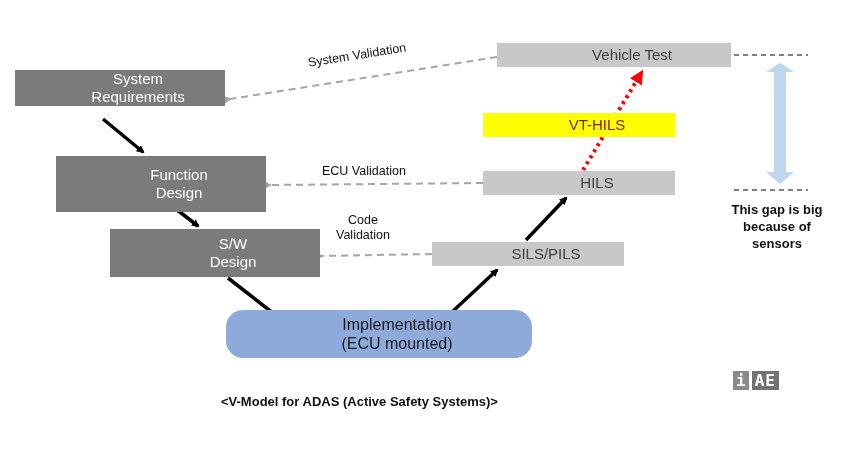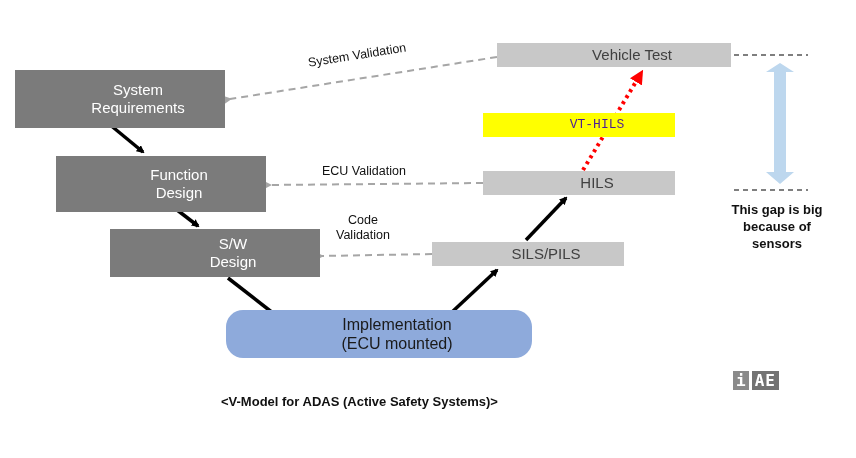--- a/index.html
+++ b/index.html
@@ -2,21 +2,21 @@
 <html><head>
 <meta charset="utf-8">
 <style>
   html, body { margin:0; padding:0; background:#ffffff; }
   body { width:856px; height:458px; position:relative; overflow:hidden;
          font-family:"Liberation Sans", sans-serif; }
   .box { position:absolute; display:flex; flex-direction:column; align-items:center;
          justify-content:center; text-align:center; line-height:1.2; box-sizing:border-box;padding-left:36px; }
   .dark { background:#7b7b7b; color:#ffffff; font-size:15px; }
   .light { background:#c8c8c8; color:#404040; font-size:15px; }
-  .yellow { background:#ffff00; color:#4c1d95; font-size:13px;font-family:Liberation Mono, monospace; }
+  .yellow { background:#ffff00; color:#7f1d1d; font-size:15px; }
   .blue { background:#8eaadb; color:#1a1a1a; font-size:16px; }
   .label { position:absolute; font-size:12.5px; color:#111; white-space:nowrap; line-height:1.2; text-align:center; }
   svg.overlay { position:absolute; left:0; top:0; }
   .caption { position:absolute; font-size:13px; font-weight:bold; color:#111; white-space:nowrap; }
   .note { position:absolute; font-size:13px; font-weight:bold; color:#111; text-align:center; line-height:1.3; }
   .logo { position:absolute; display:flex; align-items:center; }
   .logo span { display:inline-block; font-family:"DejaVu Sans Mono", monospace; font-weight:bold; font-size:16px; color:#fff; }
   .logo .i { background:#fff; color:#8a8a8a; padding:0 2px; }
   .logo .ae { background:#737373; padding:0 3px; letter-spacing:1px;text-align:center; }
 </style>
@@ -51,21 +51,21 @@
 
   <line x1="734" y1="55" x2="808" y2="55" stroke="#000" stroke-width="1.2" stroke-dasharray="5,4"></line>
   <line x1="734" y1="190" x2="808" y2="190" stroke="#000" stroke-width="1.2" stroke-dasharray="5,4"></line>
   <g>
     <rect x="774" y="72" width="12" height="100" fill="#bdd7ee"></rect>
     <path d="M766,72 L780,63 L794,72 z" fill="#bdd7ee"></path>
     <path d="M766,172 L780,184 L794,172 z" fill="#bdd7ee"></path>
   </g>
 </svg>
 
-<div class="box dark" style="left:15px; top:70px; width:210px; height:58px;justify-content:center;">
+<div class="box dark" style="left:15px; top:70px; width:210px; height:36px;justify-content:center;">
   <div>System</div>
   <div>Requirements</div>
 </div>
 <div class="box dark" style="left:56px; top:156px; width:210px; height:56px;">
   <div>Function</div>
   <div>Design</div>
 </div>
 <div class="box dark" style="left:110px; top:229px; width:210px; height:48px;">
   <div>S/W</div>
   <div>Design</div>

